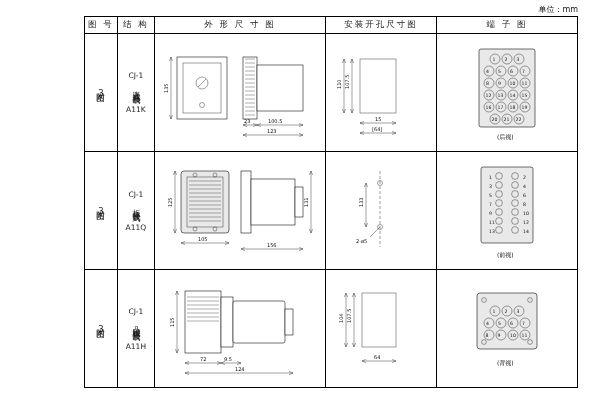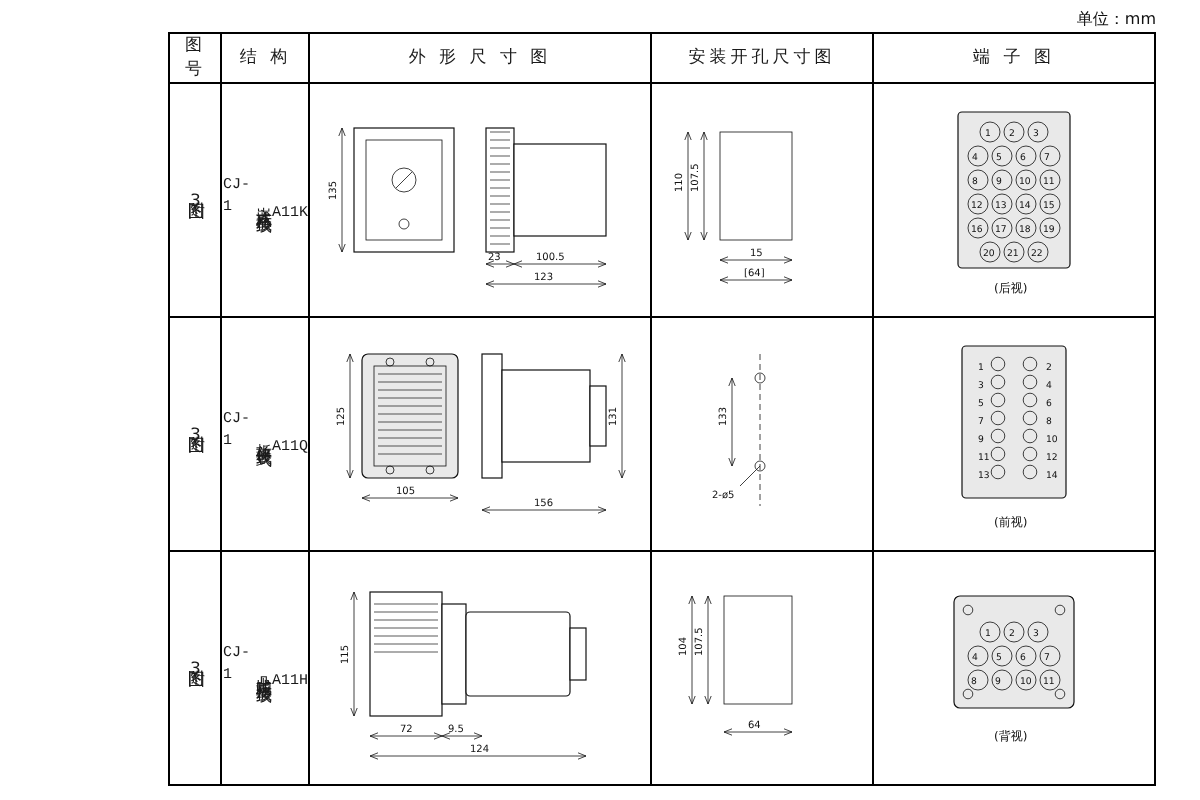--- a/index.html
+++ b/index.html
@@ -15,21 +15,21 @@
   .col-tu{width:34px;}
   .col-jie{width:38px;text-align:center;}
   .col-wai{width:170px;}
   .col-an{width:110px;font-family:Liberation Mono, monospace;}
   .col-duan{width:140px;margin-top:46px;}
 
   .cell{position:relative;height:116px;}
   .vtext{writing-mode:vertical-rl;text-orientation:upright;font-size:8.5px;line-height:12px;letter-spacing:1px;margin:0 auto;}
   .center-col{display:flex;align-items:center;justify-content:center;height:100%;}
 
-  .struct{display:flex;flex-direction:row;align-items:center;justify-content:center;height:100%;font-size:7.5px;line-height:11px;font-family:Liberation Mono, monospace;}
+  .struct{display:flex;flex-direction:column;align-items:center;justify-content:center;height:100%;font-size:7.5px;line-height:11px;}
   .struct .code{margin-bottom:3px;}
   .struct .vmid{writing-mode:vertical-rl;text-orientation:upright;letter-spacing:1px;font-size:8px;}
   .struct .sub{margin-top:14px;}
 
   svg{display:block;}
   .dimtxt{font-size:5px;font-family:"DejaVu Sans","Liberation Sans",sans-serif;fill:#111;}
   .pinnum{font-size:4.6px;fill:#111;}
   .lnthin{stroke:#111;stroke-width:0.4;fill:none;}
   .dash{stroke:#111;stroke-width:0.4;fill:none;stroke-dasharray:3 2;}
   .fillgray{fill:#e9e9e9;stroke:#111;stroke-width:0.6;}

